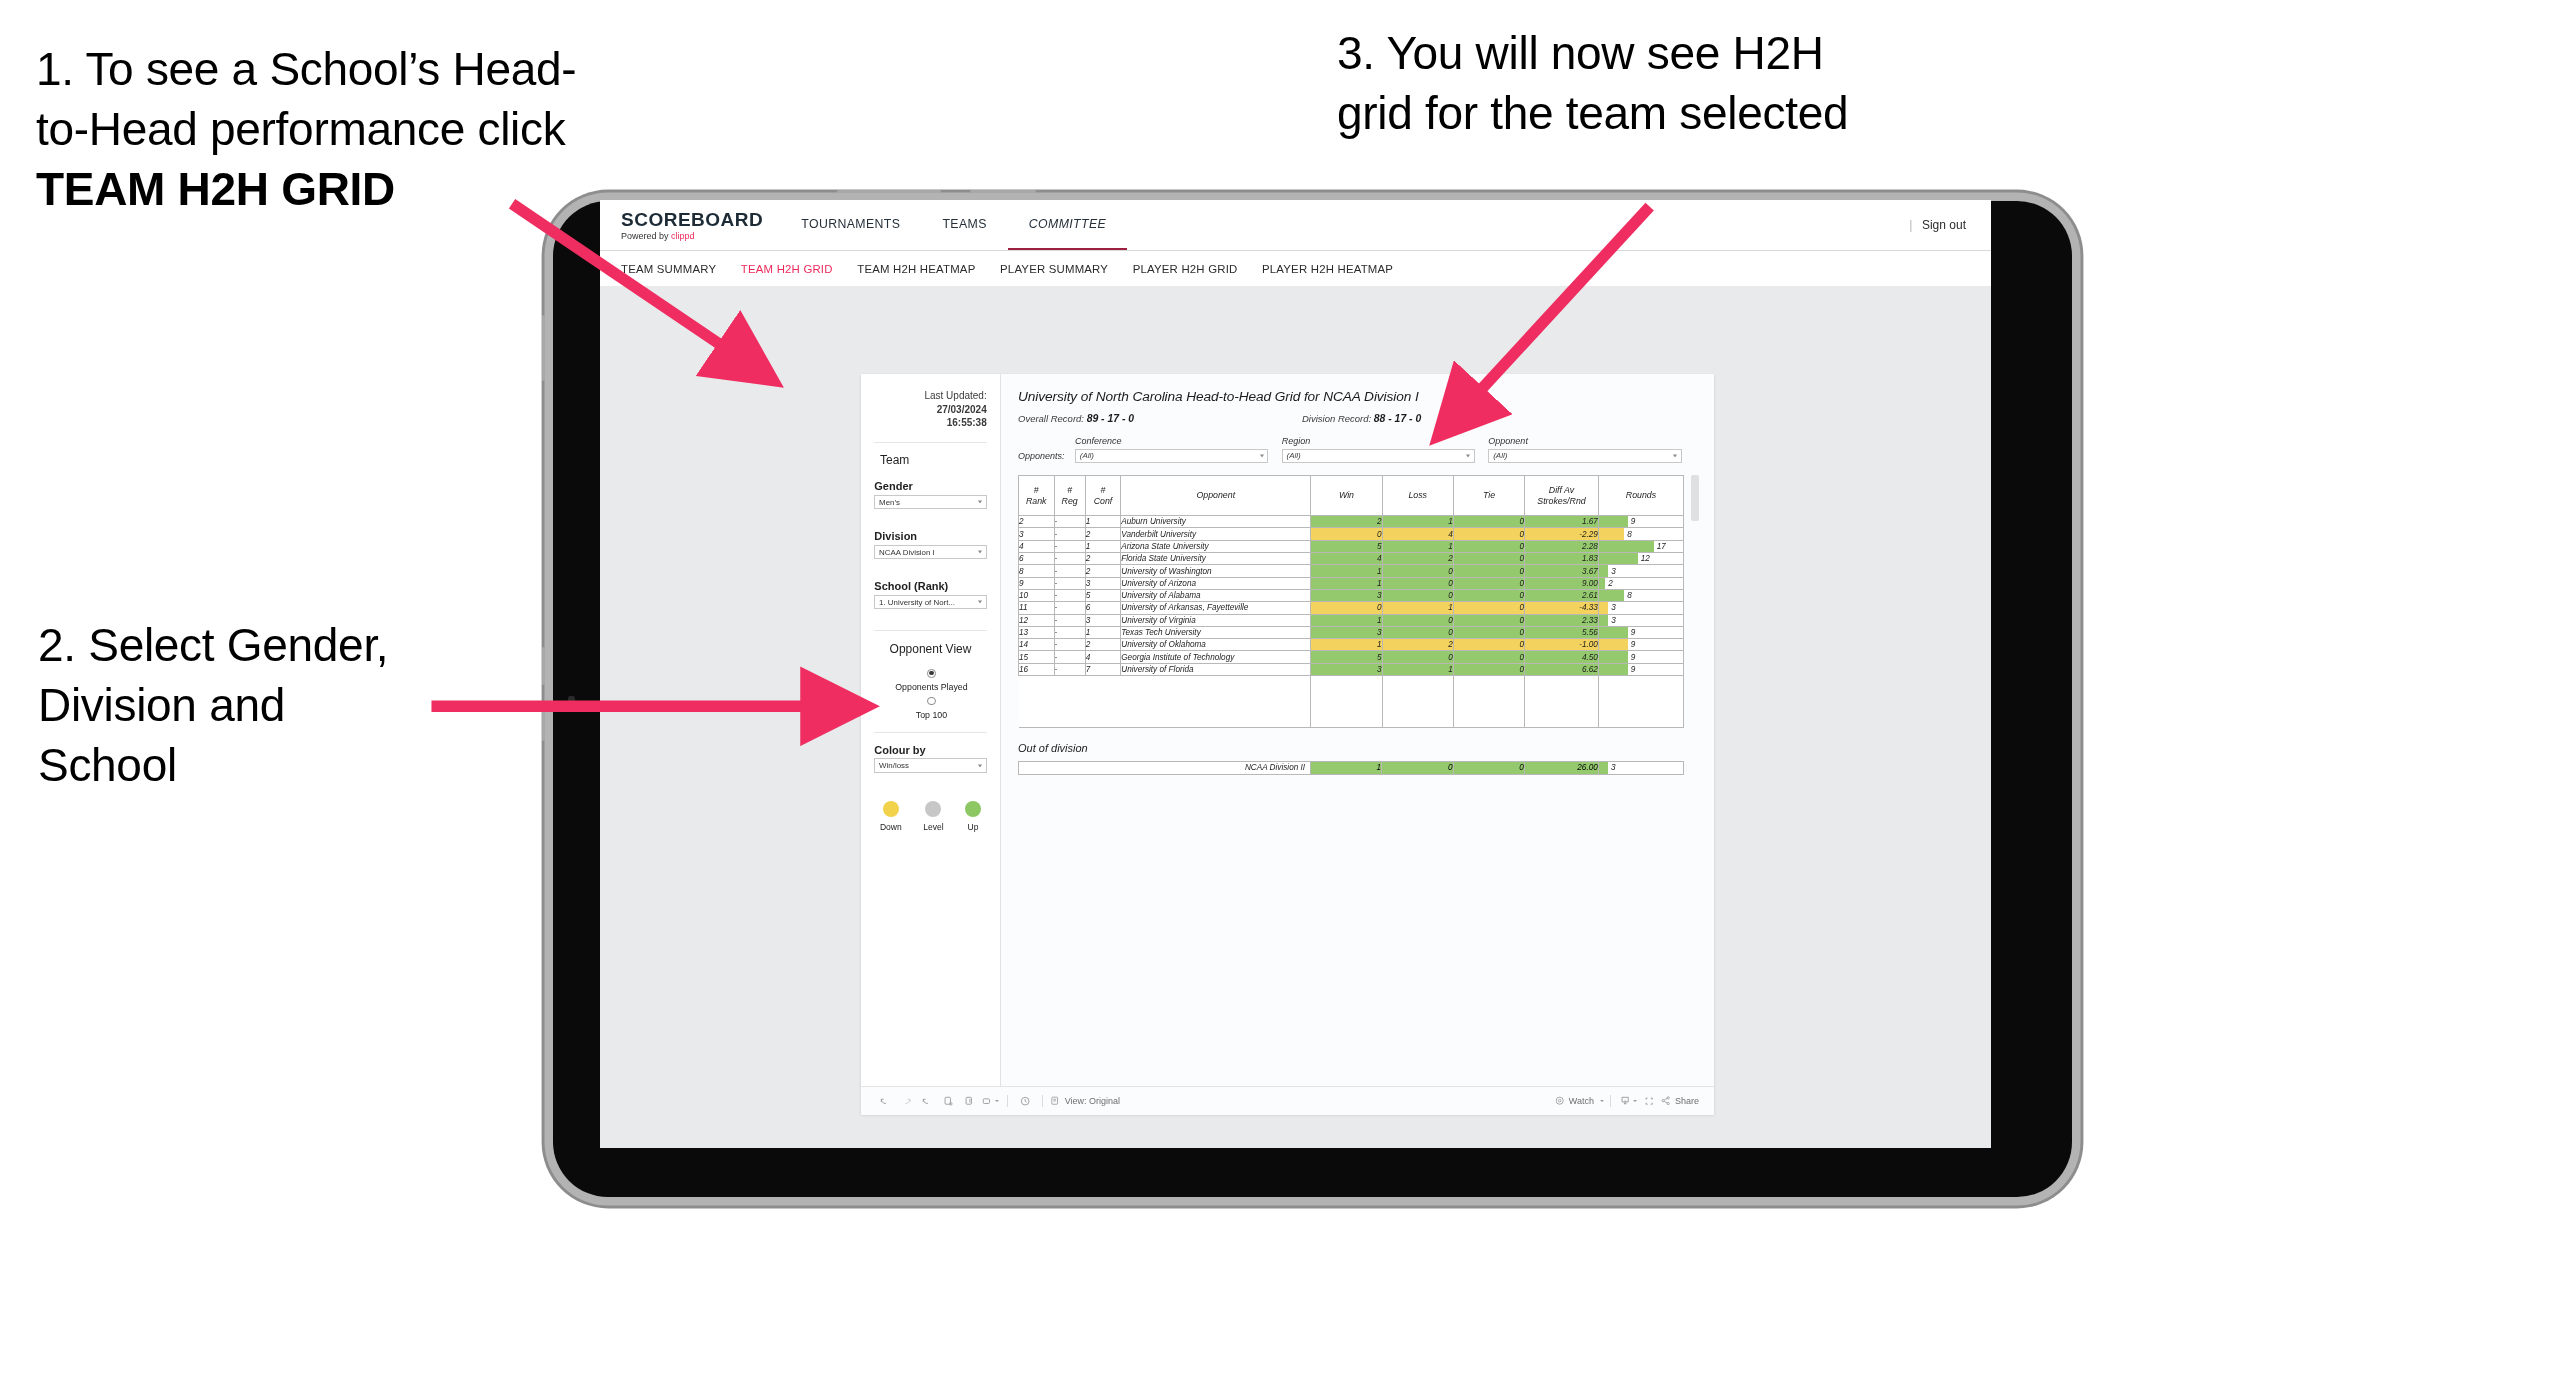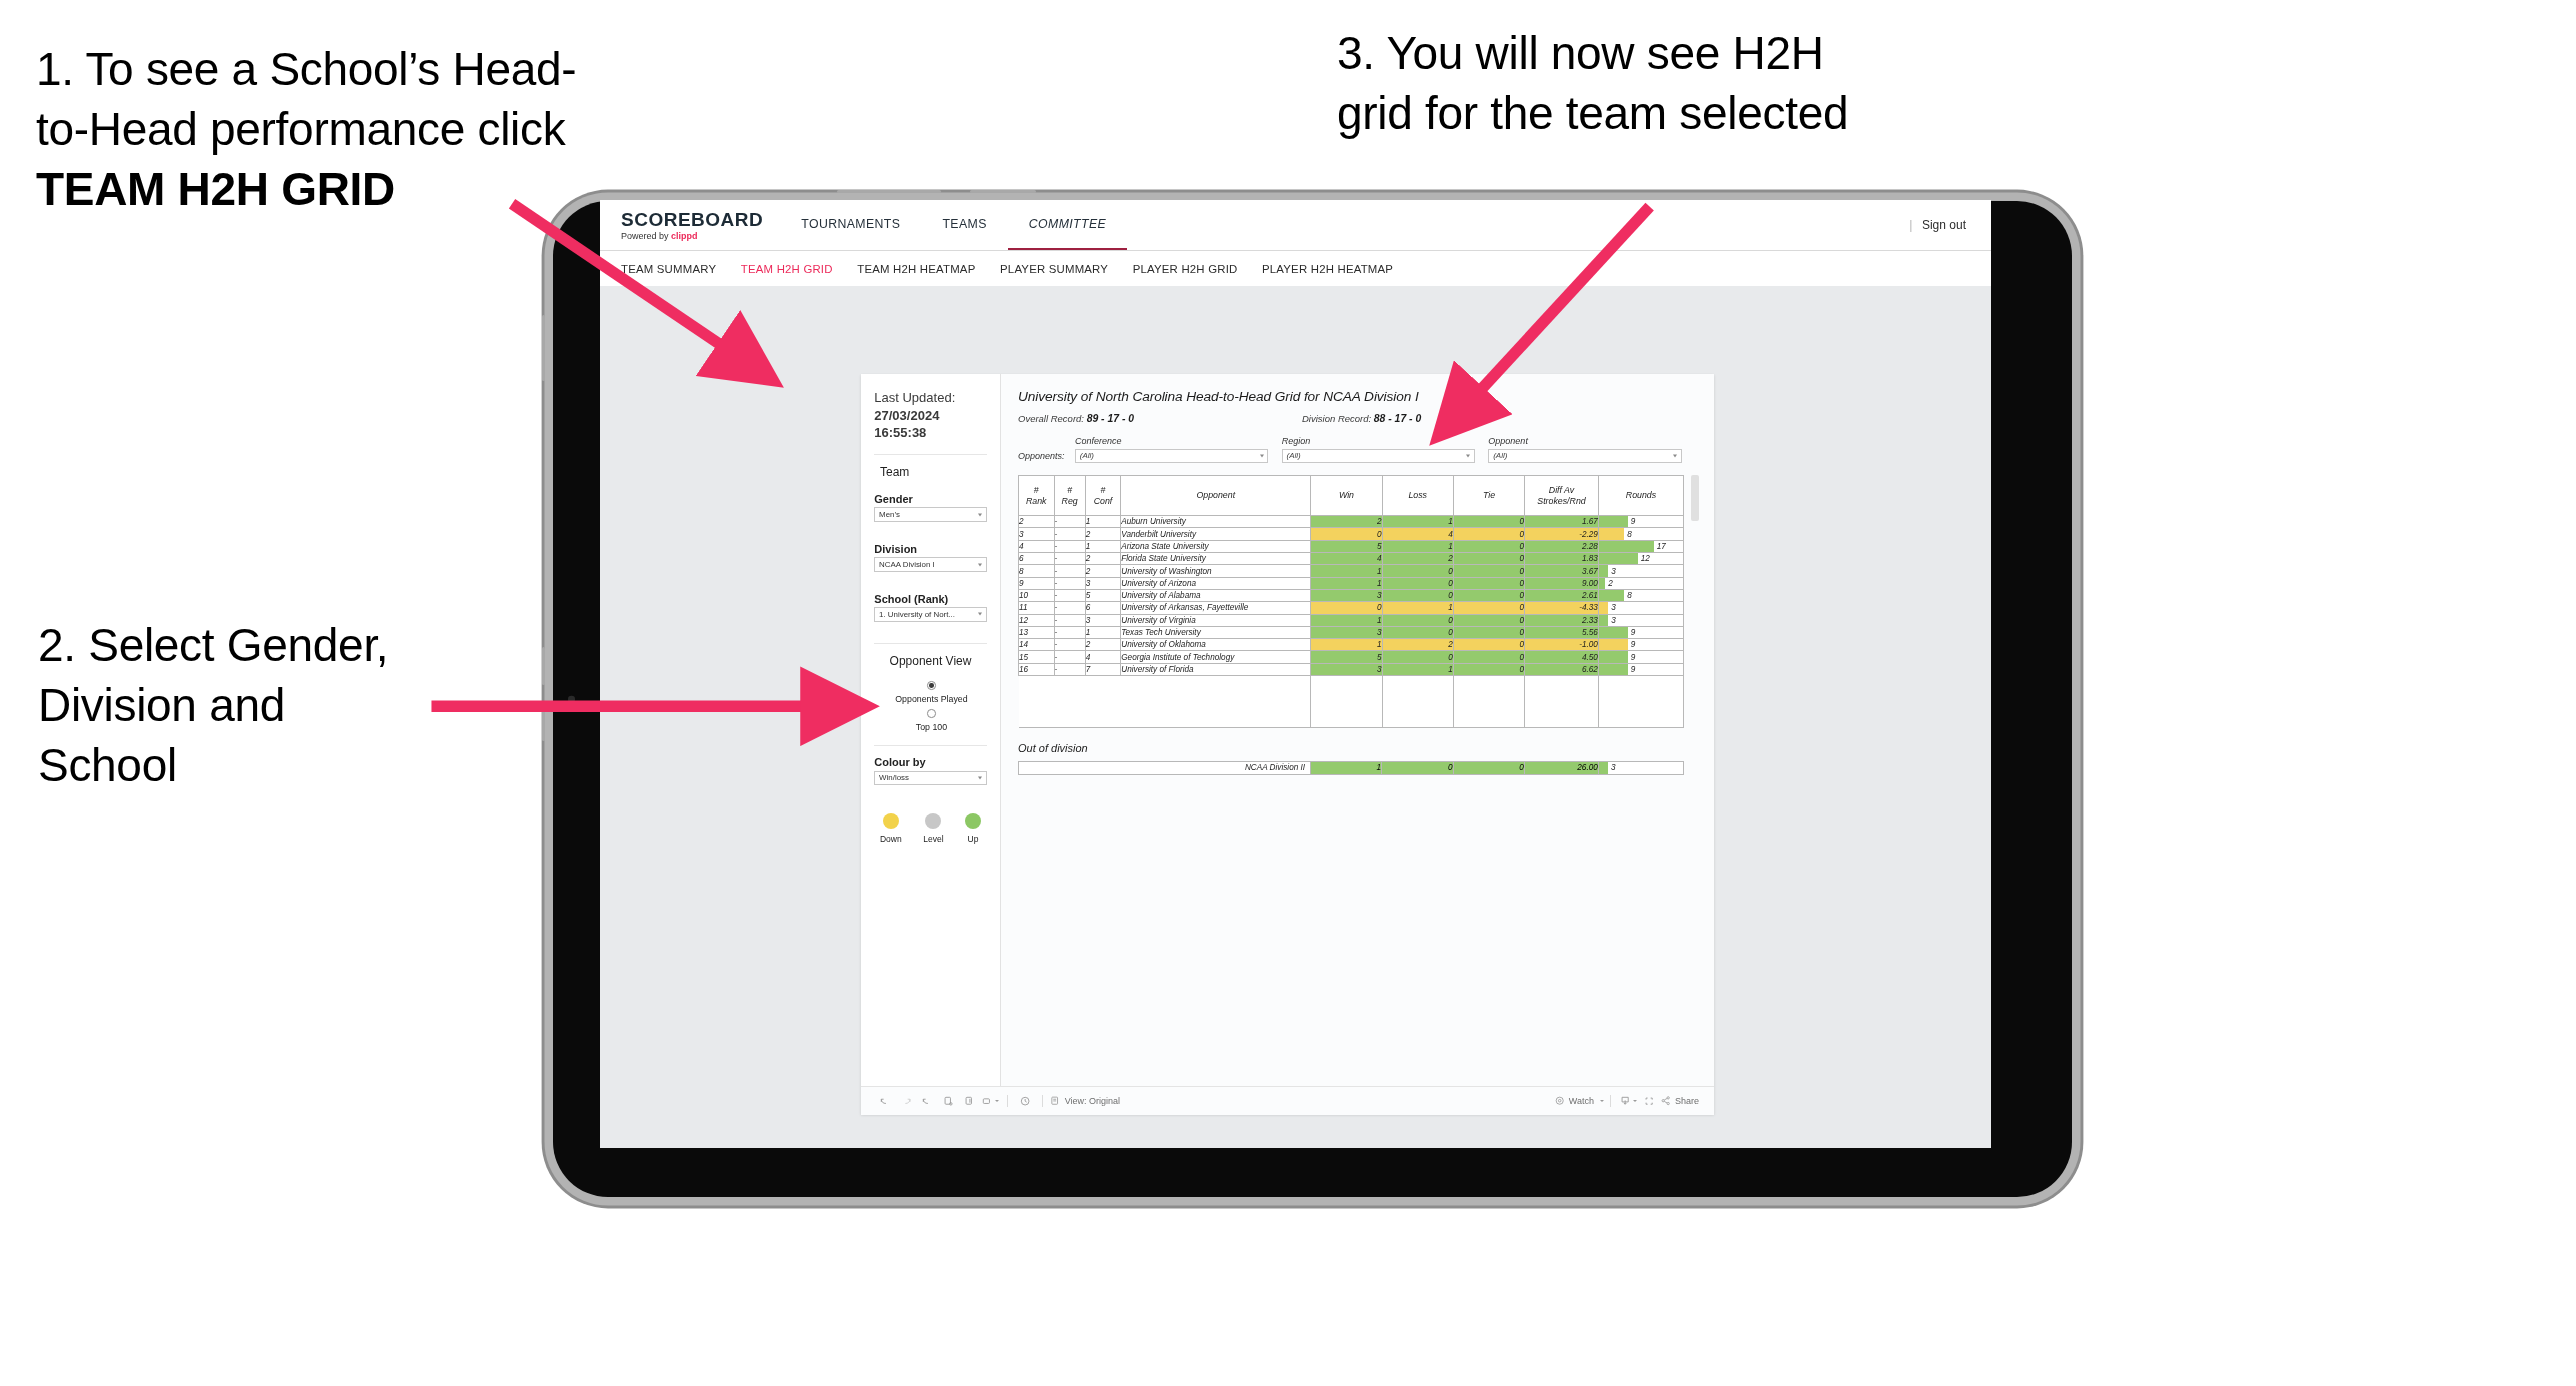--- a/index.html
+++ b/index.html
@@ -57,21 +57,21 @@
   }
 
   
   #app-header{
     height:50px;background:#fff;border-bottom:0.9px solid #d9d9d9;
     display:flex;align-items:stretch;position:relative;
   }
   .logo-block{display:flex;flex-direction:column;justify-content:center;padding:0 17px 0 21px;}
   .logo-main{font-family:"Liberation Sans",sans-serif;font-weight:700;font-size:19px;letter-spacing:0.5px;color:#1d2b36;line-height:1;}
   .logo-sub{font-size:9px;color:#333;margin-top:2.8px;line-height:1;}
-  .logo-sub .clippd{color:#ec2a5a;font-weight:700;text-align:right;}
+  .logo-sub .clippd{color:#ec2a5a;font-weight:400;text-align:right;}
   .hnav{display:flex;align-items:stretch;}
   .hnav a{
     display:flex;align-items:center;padding:0 21px;
     font-size:12.3px;color:#25303a;text-decoration:none;letter-spacing:0.4px;
     border-bottom:2.8px solid transparent;
   }
   .hnav a.active{border-bottom-color:#9e2040;font-style:italic;}
   .hright{margin-left:auto;display:flex;align-items:center;padding-right:25px;gap:9.5px;}
   .hright .divider{color:#b9b9b9;font-size:12.3px;}
   .hright .signout{font-size:12px;color:#2c2c2c;text-decoration:none;}
@@ -102,21 +102,21 @@
     display:flex;flex-direction:column;
   }
   #dash-body{flex:1;display:flex;min-height:0;}
 
   
   #side{
     width:140px;background:#fff;border-right:0.9px solid #e2e2e2;
     padding:15px 13.3px 0 13.3px;box-sizing:border-box;
     font-size:8.5px;color:#2b2b2b;
   }
-  .lastupd{font-size:13px;color:#3a3a3a;line-height:1.35;}
+  .lastupd{font-size:10px;color:#3a3a3a;line-height:1.35;text-align:right;}
   .lastupd b{font-weight:700;}
   .hr{height:0.9px;background:#e6e6e6;margin:12.3px 0 10.4px 0;}
   .s-title{font-size:12px;color:#1f1f1f;font-weight:400;margin:5.7px 0 13.3px 5.7px;}
   .s-title.center{text-align:center;margin-left:0;font-size:12px;}
   .f-label{font-size:11px;font-weight:700;color:#222;margin-bottom:2.8px;}
   .f-sel{
     position:relative;height:14.2px;border:0.9px solid #c8c8c8;background:#fff;
     font-size:7.9px;color:#333;display:flex;align-items:center;padding-left:3.8px;
     box-sizing:border-box;margin-bottom:21px;
   }

